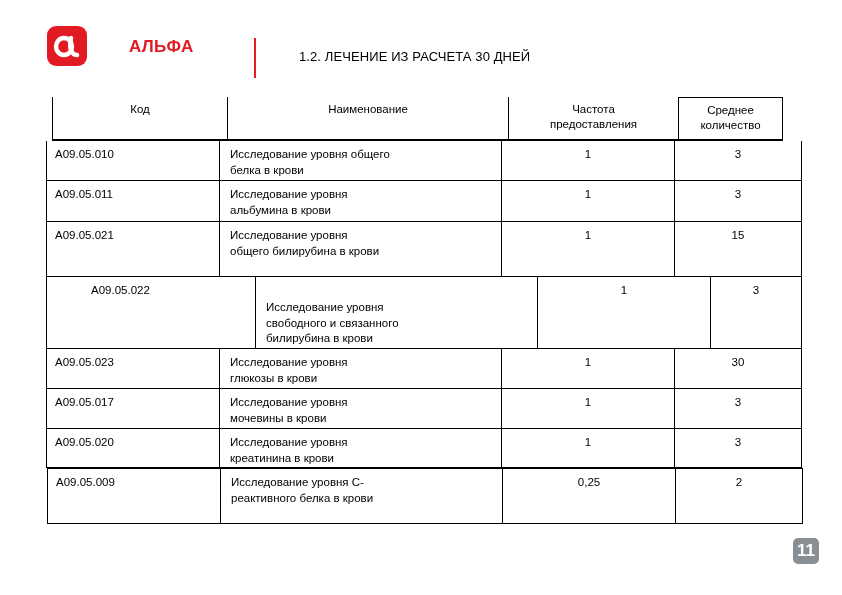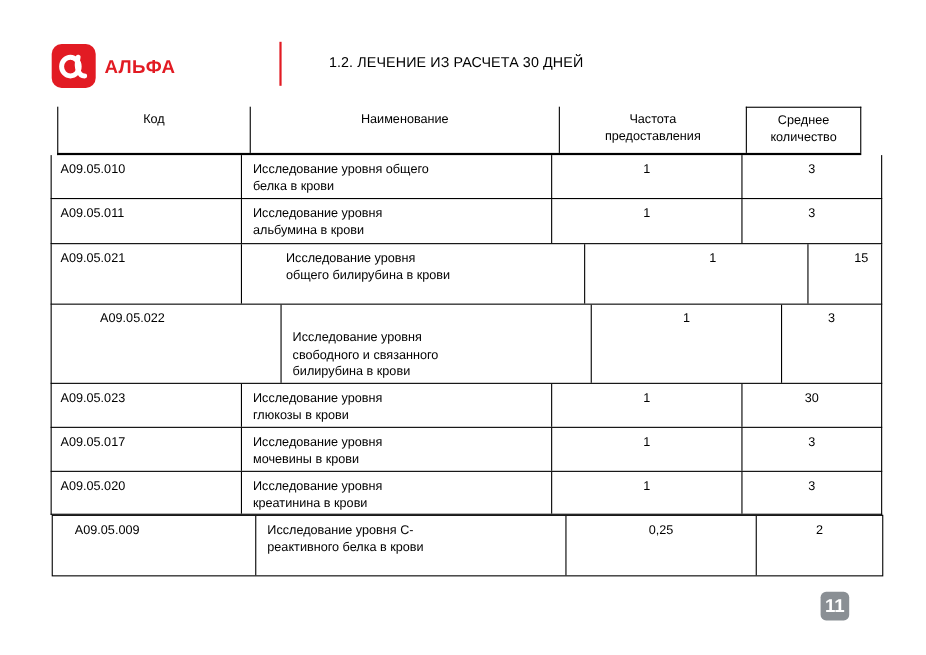--- a/index.html
+++ b/index.html
@@ -1,18 +1,18 @@
 <!DOCTYPE html>
 <html><head>
 <meta charset="utf-8">
 <style>
   html, body { margin:0; padding:0; background:#ffffff; }
   body { width:842px; height:595px; position:relative; overflow:hidden;
          font-family:"Liberation Sans", sans-serif; color:#000; }
-  .logo { position:absolute; left:47px; top:40px; height:40px; display:flex; align-items:center; }
+  .logo { position:absolute; left:47px; top:26px; height:40px; display:flex; align-items:center;gap:34px; }
   .logo-mark { width:40px; height:40px; background:#e21b23; border-radius:9px; position:relative; }
   .logo-mark svg { position:absolute; left:0; top:0; }
   .logo-text { margin-left:8px; color:#e21b23; font-weight:bold; line-height:17px; }
   .logo-text .l1 { font-size:17px; letter-spacing:0.3px; }
   .logo-text .l2 { font-size:16px; letter-spacing:0px; }
   .divider { position:absolute; left:254px; top:38px; width:2px; height:40px; background:#e21b23; }
   .title { position:absolute; left:299px; top:49px; font-size:13px; letter-spacing:0.1px; }
 
   .hdr { position:absolute; left:52px; top:97px; height:42px; width:730px; display:flex;
          border-left:1px solid #000; border-bottom:2px solid #000; }
@@ -22,23 +22,23 @@
   .hdr .c3 { width:170px; border-left:1px solid #000; }
   .hdr .c4 { width:105px; border-left:1px solid #000; border-right:1px solid #000; border-top:1px solid #000; }
 
   .rows { position:absolute; left:46px; top:141px; width:756px; }
   .row { display:flex; border-left:1px solid #000; border-right:1px solid #000; border-bottom:1px solid #000; box-sizing:border-box;justify-content:center; }
   .row .c { font-size:11.5px; line-height:15.5px; padding-top:6px; box-sizing:border-box; }
   .row .c1 { width:173px; padding-left:8px; border-right:1px solid #000; }
   .row .c2 { width:282px; padding-left:10px; border-right:1px solid #000; }
   .row .c3 { width:173px; text-align:center; border-right:1px solid #000; }
   .row .c4 { flex:1; text-align:center; }
-  .row.last { margin-left:1px; width:756px; border-top:1px solid #000;padding-left:12px; }
+  .row.last { margin-left:1px; width:756px; border-top:1px solid #000; }
 
-  .page-num { position:absolute; left:746px; top:538px; width:26px; height:26px; background:#8a8f94;
+  .page-num { position:absolute; left:793px; top:538px; width:26px; height:26px; background:#8a8f94;
               border-radius:5px; color:#fff; font-weight:bold; font-size:17px; text-align:center; line-height:26px; }
 </style>
 </head>
 <body>
 
 <div class="logo">
   <div class="logo-mark">
     <svg width="40" height="40" viewBox="0 0 40 40">
       <path d="M24 12 C22 21 24 29 30 29" stroke="#fff" stroke-width="4.5" fill="none" stroke-linecap="round"></path>
       <ellipse cx="17" cy="20.5" rx="8" ry="8.5" stroke="#fff" stroke-width="4.5" fill="none"></ellipse>
@@ -64,21 +64,21 @@
     <div class="c c2"><span style="display:inline-block;width:160px;">Исследование уровня общего белка в крови</span></div>
     <div class="c c3">1</div>
     <div class="c c4">3</div>
   </div>
   <div class="row" style="height:41px;">
     <div class="c c1">A09.05.011</div>
     <div class="c c2"><span style="display:inline-block;width:160px;">Исследование уровня альбумина в крови</span></div>
     <div class="c c3">1</div>
     <div class="c c4">3</div>
   </div>
-  <div class="row" style="height:55px;gap:30px;">
+  <div class="row" style="height:55px;">
     <div class="c c1">A09.05.021</div>
     <div class="c c2"><span style="display:inline-block;width:150px;">Исследование уровня общего билирубина в крови</span></div>
     <div class="c c3">1</div>
     <div class="c c4">15</div>
   </div>
   <div class="row" style="height:72px;padding-left:36px;">
     <div class="c c1">A09.05.022</div>
     <div class="c c2"><span style="display:inline-block;width:165px;margin-top:17px;">Исследование уровня свободного и связанного билирубина в крови</span></div>
     <div class="c c3">1</div>
     <div class="c c4">3</div>

